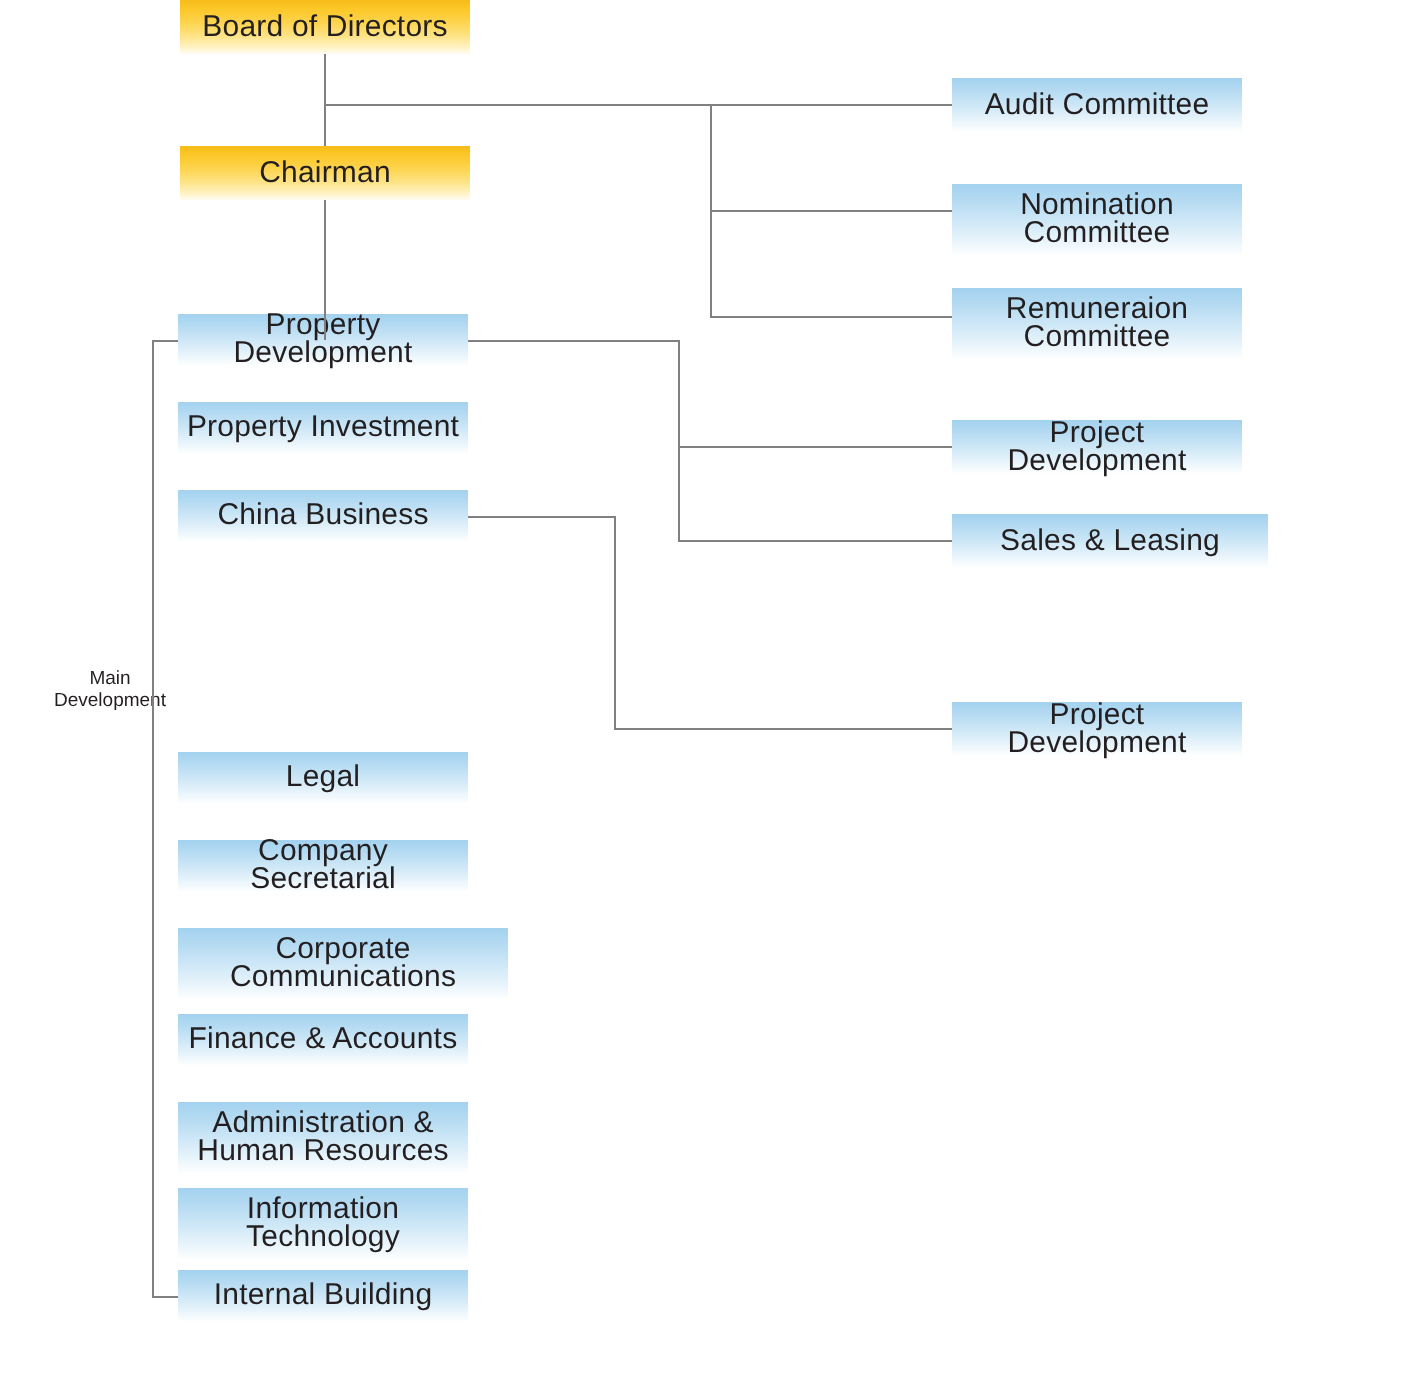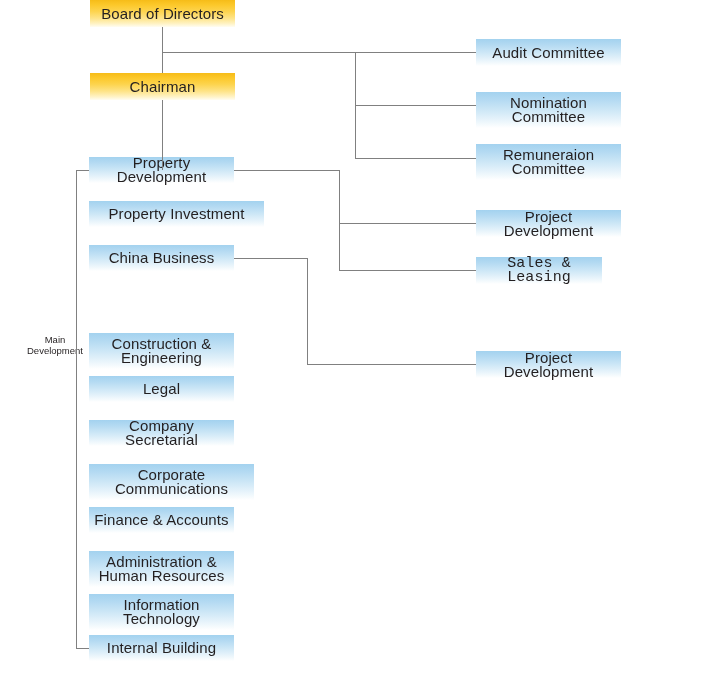--- a/index.html
+++ b/index.html
@@ -91,45 +91,41 @@
 
   <div class="node blue" style="left:476px; top:144px; width:145px; height:36px; white-space:pre-line;">
     <span style="white-space:pre-line;">Remuneraion
 Committee</span>
   </div>
 
   <div class="node blue" style="left:476px; top:210px; width:145px; height:27px;">
     <span>Project Development</span>
   </div>
 
-  <div class="node blue" style="left:476px; top:257px; width:126px; height:27px;font-family:Liberation Mono, monospace;">
+  <div class="node blue" style="left:476px; top:257px; width:158px; height:27px;">
     <span>Sales &amp; Leasing</span>
   </div>
 
   <div class="node blue" style="left:476px; top:351px; width:145px; height:27px;">
     <span>Project Development</span>
   </div>
 
   <div class="node blue" style="left:89px; top:157px; width:145px; height:26px;">
     <span>Property Development</span>
   </div>
 
-  <div class="node blue" style="left:89px; top:201px; width:175px; height:26px;">
+  <div class="node blue" style="left:89px; top:201px; width:145px; height:26px;">
     <span>Property Investment</span>
   </div>
 
   <div class="node blue" style="left:89px; top:245px; width:145px; height:26px;">
     <span>China Business</span>
   </div>
 
 
-  <div class="node blue" style="left:89px; top:333px; width:145px; height:36px;">
-    <span style="white-space:pre-line;">Construction &amp;
-Engineering</span>
-  </div>
 
   <div class="node blue" style="left:89px; top:376px; width:145px; height:26px;">
     <span>Legal</span>
   </div>
 
   <div class="node blue" style="left:89px; top:420px; width:145px; height:26px;">
     <span>Company Secretarial</span>
   </div>
 
   <div class="node blue" style="left:89px; top:464px; width:165px; height:36px;">

